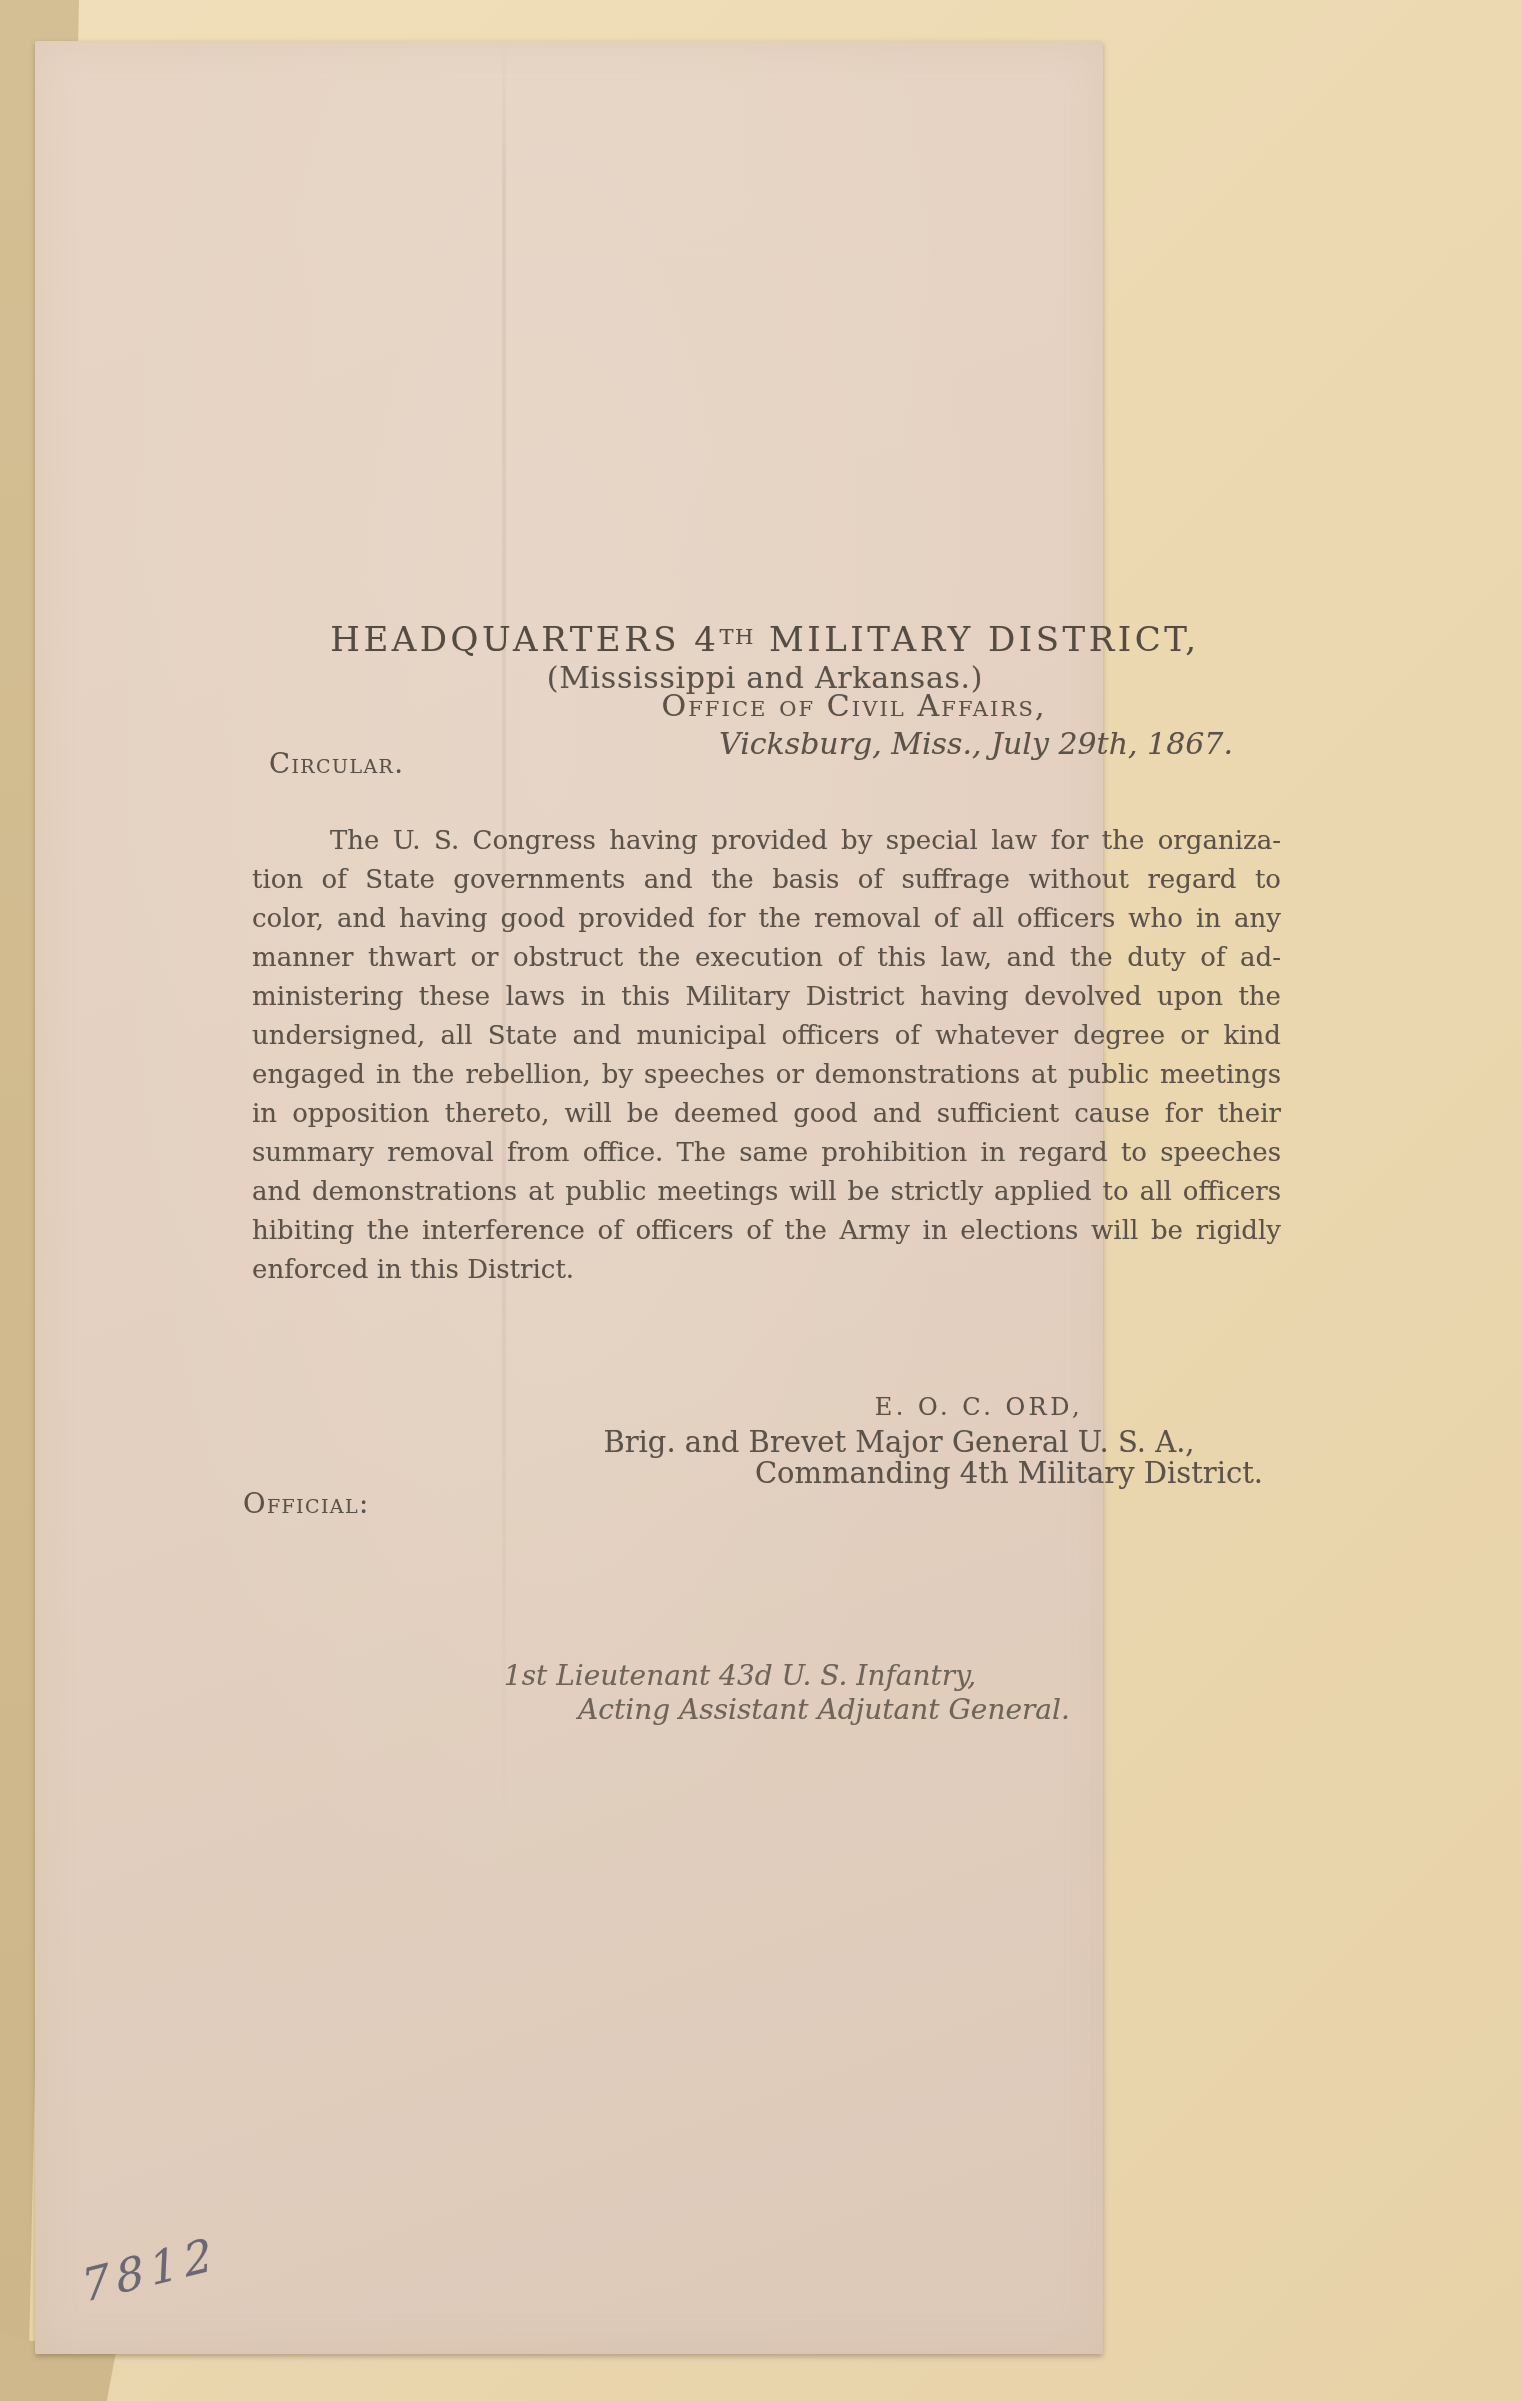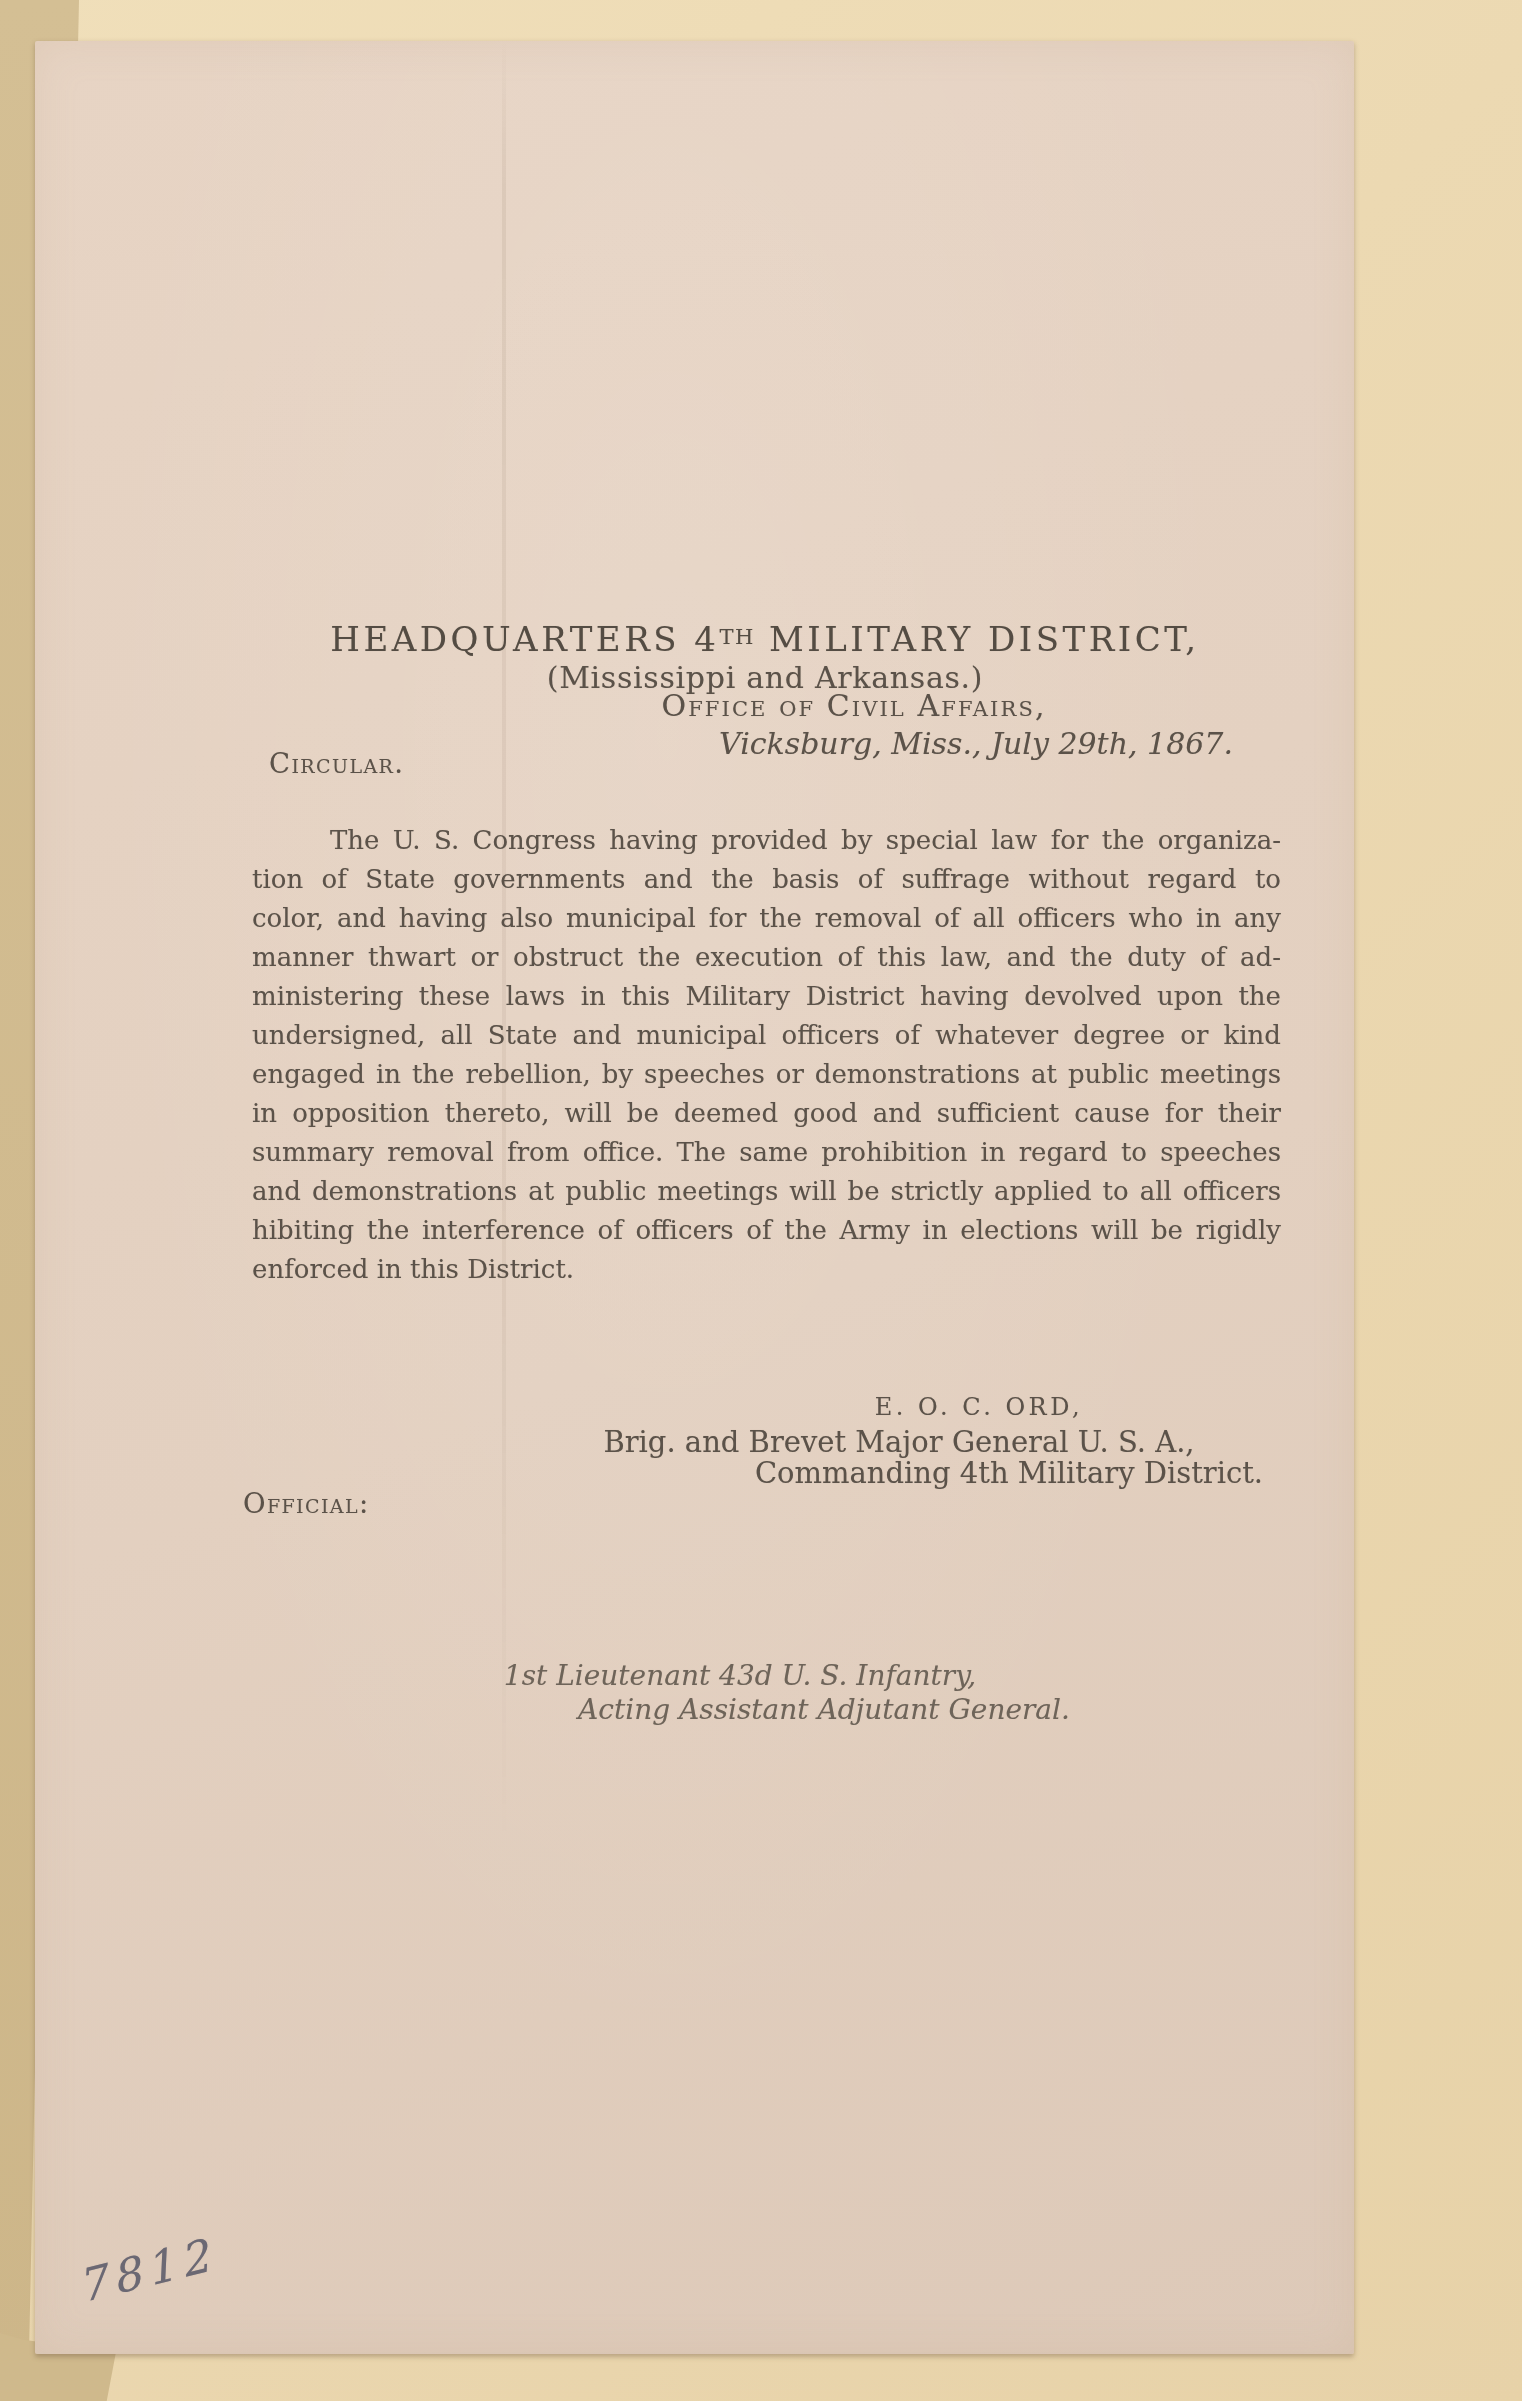--- a/index.html
+++ b/index.html
@@ -20,21 +20,21 @@
     background:linear-gradient(to bottom,#d4bf94,#cdb689);
     clip-path:polygon(0 0,79px 0,28px 100%,0 100%);
   }
   .mat-corner{
     position:absolute;left:0px;top:2333px;width:116px;height:68px;
     background:#cfb98c;
     clip-path:polygon(20% 10%,100% 28%,92% 100%,0 100%,0 0);
   }
   
   .sheet{
-    position:absolute;left:35px;top:41px;width:1319px;height:2313px;
+    position:absolute;left:35px;top:41px;width:1068px;height:2313px;
     background:
       radial-gradient(ellipse at 48% 30%, rgba(255,255,255,0.10), rgba(0,0,0,0) 60%),
       linear-gradient(160deg,#e7d4c4 0%,#e3d0c0 55%,#ddc9b8 100%);
     border-radius:2.1px;
     box-shadow:0 2.1px 5px rgba(96,72,48,0.35), inset 0 0 42px rgba(187,158,130,0.18);
   }
   .crease-v{
     position:absolute;left:467px;top:0;width:3.5px;height:1804px;
     background:linear-gradient(to bottom,
       rgba(120,98,76,0) 0%,
@@ -94,21 +94,21 @@
 
     <div class="abs ctr ink hdr3">Office of Civil Affairs,</div>
 
     <div class="abs ctr ink dateline">Vicksburg, Miss., July 29th, 1867.</div>
 
     <div class="abs ink circular">Circular.</div>
 
     <div class="body-block">
       <div class="bline indent">The U. S. Congress having provided by special law for the organiza-</div>
       <div class="bline">tion of State governments and the basis of suffrage without regard to</div>
-      <div class="bline">color, and having also municipal for the removal of all officers who in any</div>
+      <div class="bline">color, and having good provided for the removal of all officers who in any</div>
       <div class="bline">manner thwart or obstruct the execution of this law, and the duty of ad-</div>
       <div class="bline">ministering these laws in this Military District having devolved upon the</div>
       <div class="bline">undersigned, all State and municipal officers of whatever degree or kind</div>
       <div class="bline">engaged in the rebellion, by speeches or demonstrations at public meetings</div>
       <div class="bline">in opposition thereto, will be deemed good and sufficient cause for their</div>
       <div class="bline">summary removal from office. The same prohibition in regard to speeches</div>
       <div class="bline">and demonstrations at public meetings will be strictly applied to all officers</div>
       <div class="bline">hibiting the interference of officers of the Army in elections will be rigidly</div>
       <div class="bline last">enforced in this District.</div>
     </div>

